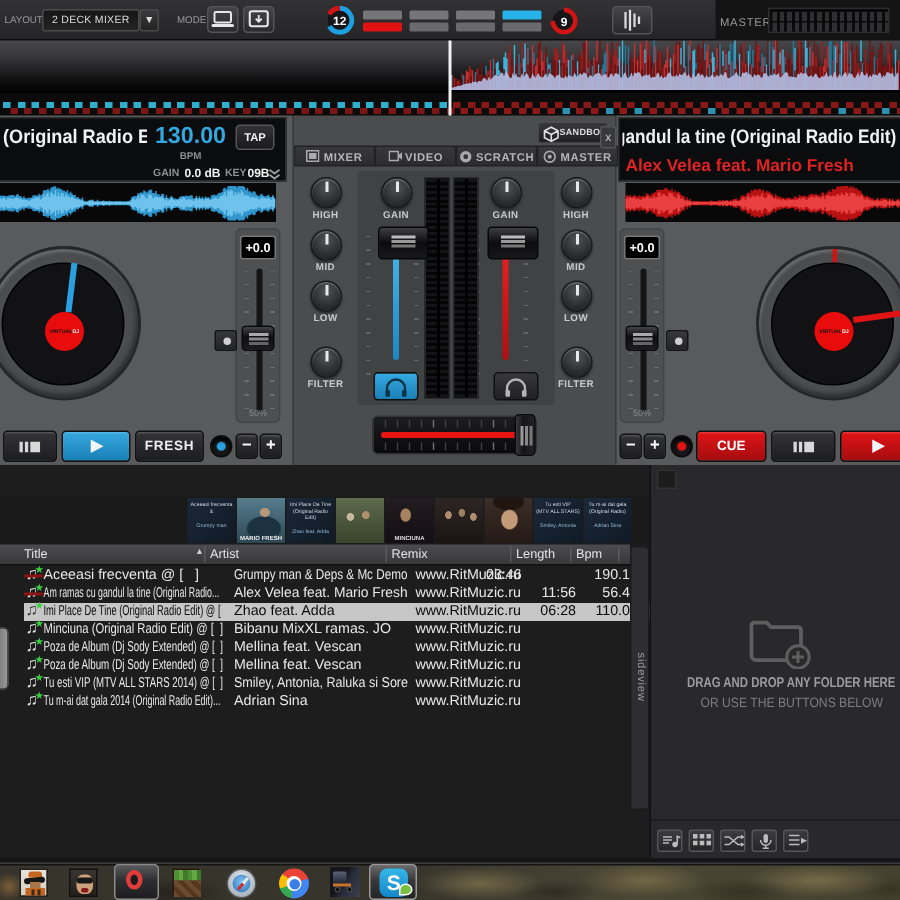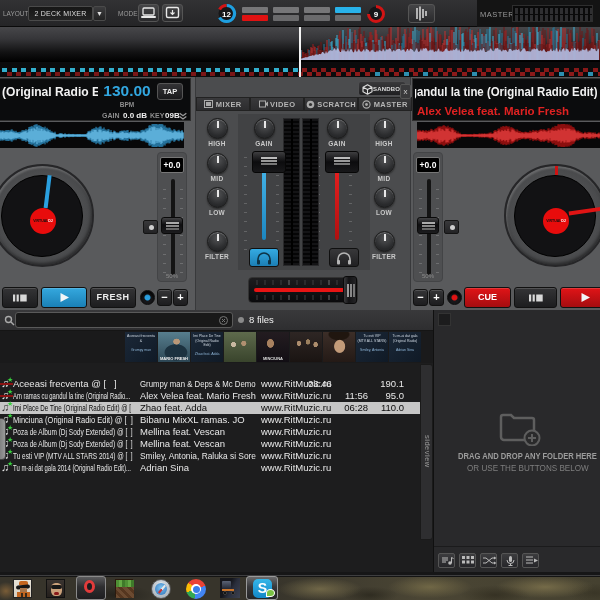--- a/index.html
+++ b/index.html
@@ -54,21 +54,21 @@
 .fhandle{top:77px;width:34px;height:22px;background:linear-gradient(#3e3e40,#0c0c0e 50%,#18181a);border:1px solid #070707;border-radius:3px}
 .fhandle i{position:absolute;left:8px;top:5px;width:16px;height:1.5px;background:#bbb;box-shadow:0 3px 0 #999,0 6px 0 #777}
 .hp{top:174px;width:30px;height:19px;border-radius:3px;border:1px solid #101010}
 #xfader{left:52px;top:203px;width:110px;height:26px;background:linear-gradient(#1c1c1e,#0a0a0c);border:1px solid #333;border-radius:4px}
 
 #browser{left:0;top:310px;width:600px;height:262px;background:#1d1d1e}
 #srow{left:0;top:0;width:600px;height:21px;background:linear-gradient(#39393b,#2e2e30);border-bottom:1px solid #151515}
 #sinput{left:15px;top:2px;width:218px;height:16px;background:#191919;border:1px solid #5a5a5a;border-radius:3px}
 #covers{left:0;top:21px;width:600px;height:32px;background:#1a1a1b}
 #thead{left:0;top:53px;width:420px;height:14px;background:linear-gradient(#4c4c4e,#38383a);border-bottom:1px solid #111;color:#e5e5e5;font-size:8.5px}
-.trow{left:0;width:420px;height:12px;color:#e8e8e8;font-size:9.5px;white-space:nowrap}
+.trow{left:16px;width:420px;height:12px;color:#e8e8e8;font-size:9.5px;white-space:nowrap}
 .tsel{background:#c6c6c6;color:#0a0a0a}
 #sideview{left:420px;top:54px;width:13px;height:176px;background:#2e2e30;border:1px solid #1a1a1a;border-radius:0 3px 3px 0}
 #rpanel{left:433px;top:0px;width:167px;height:262px;background:#29292b;border-left:1px solid #101010}
 
 #tbar{left:0;top:572px;width:600px;height:28px}
 </style></head><body>
 <div id="app" class="hatch">
 <div id="topbar" class="abs hatch">
  <span class="abs tlab" style="left:3px;top:10px;font-size:6.5px;letter-spacing:0">LAYOUT</span>
  <div id="ddl" class="abs">2 DECK MIXER</div>
@@ -479,34 +479,20 @@
   </div>
   <div class="abs dbtn redbtn" style="left:149px;width:51px">
    <svg width="49" height="19" viewBox="0 0 49 19" style="position:absolute;left:0;top:0">
             <path d="M20.5 5v9l8.5-4.5z" fill="#f2f6f8"></path>
           </svg>
   </div>
  </div>
 </div>
 
 <div id="browser" class="abs">
- <div id="srow" class="abs">
-  <svg width="11" height="11" viewBox="0 0 11 11" style="position:absolute;left:4px;top:5px">
-          <circle cx="4.5" cy="4.5" r="3" fill="none" stroke="#aaa" stroke-width="1.4"></circle>
-          <path d="M7 7l3 3" stroke="#aaa" stroke-width="1.4"></path>
-        </svg>
-  <div id="sinput" class="abs">
-          <svg width="9" height="9" viewBox="0 0 9 9" style="position:absolute;right:4px;top:3px">
-            <circle cx="4.5" cy="4.5" r="4" fill="none" stroke="#777"></circle>
-            <path d="M3 3l3 3M6 3L3 6" stroke="#777"></path>
-          </svg>
-        </div>
-  <span class="abs" style="left:238px;top:7px;width:6px;height:6px;border-radius:50%;background:#8a8a8a"></span>
-  <span class="abs" style="left:249px;top:4px;color:#f0f0f0;font-size:9.5px">8 files</span>
- </div>
  <div id="covers" class="abs">
         <div class="abs" style="left:125px;top:1px;width:32px;height:30px;background:linear-gradient(135deg,#1b2838,#101a26);overflow:hidden">
 <div style="color:#cfd8e2;font-size:3.5px;padding:2px 1px;line-height:4.5px;text-align:center">Aceeasi frecventa<br>&amp;<br><br><span style="color:#8fb6d8">Grumpy man</span></div>
         </div>
         <div class="abs" style="left:158px;top:1px;width:32px;height:30px;background:radial-gradient(10px 9px at 58% 32%,#b99878 0 30%,transparent 36%),radial-gradient(18px 13px at 56% 68%,#1c3240 0 60%,transparent 66%),linear-gradient(#577e8e,#2c4654);overflow:hidden">
 <div style="position:absolute;left:0;bottom:1px;width:100%;text-align:center;color:#eee;font-size:4px;font-weight:bold">MARIO FRESH</div>
         </div>
         <div class="abs" style="left:191px;top:1px;width:32px;height:30px;background:linear-gradient(135deg,#1b2838,#101a26);overflow:hidden">
 <div style="color:#cfd8e2;font-size:3.5px;padding:2px 1px;line-height:4.5px;text-align:center">Imi Place De Tine<br>(Original Radio Edit)<br><br><span style="color:#8fb6d8">Zhao feat. Adda</span></div>
         </div>
@@ -516,39 +502,52 @@
         </div>
         <div class="abs" style="left:290px;top:1px;width:32px;height:30px;background:radial-gradient(5px 6px at 28% 38%,#ad8d6d 0 40%,transparent 48%),radial-gradient(5px 6px at 56% 33%,#9c805e 0 40%,transparent 48%),radial-gradient(5px 6px at 80% 42%,#ad8d6d 0 40%,transparent 48%),linear-gradient(#2e2624,#1a1412)"></div>
         <div class="abs" style="left:323px;top:1px;width:32px;height:30px;background:radial-gradient(11px 13px at 52% 48%,#c39b79 0 46%,transparent 54%),radial-gradient(16px 9px at 50% 8%,#20160f 0 60%,transparent 70%),linear-gradient(#3c2e28,#241a16)"></div>
         <div class="abs" style="left:356px;top:1px;width:32px;height:30px;background:linear-gradient(135deg,#1b2838,#101a26);overflow:hidden">
 <div style="color:#cfd8e2;font-size:3.5px;padding:2px 1px;line-height:4.5px;text-align:center">Tu esti VIP<br>(MTV ALL STARS)<br><br><span style="color:#8fb6d8">Smiley, Antonia</span></div>
         </div>
         <div class="abs" style="left:389px;top:1px;width:32px;height:30px;background:linear-gradient(135deg,#1b2838,#101a26);overflow:hidden">
 <div style="color:#cfd8e2;font-size:3.5px;padding:2px 1px;line-height:4.5px;text-align:center">Tu m-ai dat gala<br>(Original Radio)<br><br><span style="color:#8fb6d8">Adrian Sina</span></div>
         </div>
       </div>
+ <div id="thead" class="abs">
+  <span class="abs" style="left:16px;top:1px">Title</span>
+  <span class="abs" style="left:130px;top:2px;font-size:6px;color:#ccc">▲</span>
+  <span class="abs" style="left:140px;top:1px">Artist</span>
+  <span class="abs" style="left:261px;top:1px">Remix</span>
+  <span class="abs" style="left:344px;top:1px">Length</span>
+  <span class="abs" style="left:384px;top:1px">Bpm</span>
+  <i class="abs" style="left:136px;top:1px;width:1px;height:11px;background:#5a5a5a"></i>
+  <i class="abs" style="left:257px;top:1px;width:1px;height:11px;background:#5a5a5a"></i>
+  <i class="abs" style="left:340px;top:1px;width:1px;height:11px;background:#5a5a5a"></i>
+  <i class="abs" style="left:380px;top:1px;width:1px;height:11px;background:#5a5a5a"></i>
+  <i class="abs" style="left:412px;top:1px;width:1px;height:11px;background:#5a5a5a"></i>
+ </div>
  <div class="abs trow" style="top:68px">
 <span class="abs" style="left:1px;top:-1px;color:#e8e8e8;font-size:11px">♫</span>
 <span class="abs" style="left:7px;top:-2px;color:#38d03e;font-size:7px">★</span>
         <i class="abs" style="left:0px;top:5px;width:13px;height:1.5px;background:#8a1212"></i>
 <span class="abs" style="left:13px;top:0px;transform:scaleX(1.0);transform-origin:0 0">Aceeasi frecventa @ [&nbsp;&nbsp;&nbsp;]</span>
 <span class="abs" style="left:140px;top:0px;transform:scaleX(0.82);transform-origin:0 0">Grumpy man &amp; Deps &amp; Mc Demo</span>
 <span class="abs" style="left:261px;top:0px">www.RitMuzic.ru</span>
 <span class="abs" style="left:308px;top:0px;width:60px;text-align:left">03:46</span>
 <span class="abs" style="left:344px;top:0px;width:60px;text-align:right">190.1</span>
 </div>
       <div class="abs trow" style="top:80px">
 <span class="abs" style="left:1px;top:-1px;color:#e8e8e8;font-size:11px">♫</span>
 <span class="abs" style="left:7px;top:-2px;color:#38d03e;font-size:7px">★</span>
         <i class="abs" style="left:0px;top:5px;width:13px;height:1.5px;background:#8a1212"></i>
 <span class="abs" style="left:13px;top:0px;transform:scaleX(0.62);transform-origin:0 0">Am ramas cu gandul la tine (Original Radio...</span>
 <span class="abs" style="left:140px;top:0px;transform:scaleX(0.97);transform-origin:0 0">Alex Velea feat. Mario Fresh</span>
 <span class="abs" style="left:261px;top:0px">www.RitMuzic.ru</span>
 <span class="abs" style="left:308px;top:0px;width:60px;text-align:right">11:56</span>
-<span class="abs" style="left:344px;top:0px;width:60px;text-align:right">95.0</span>
+<span class="abs" style="left:344px;top:0px;width:60px;text-align:right">56.4</span>
 </div>
       <div class="abs trow tsel" style="top:92px">
 <span class="abs" style="left:1px;top:-1px;color:#333;font-size:11px">♫</span>
 <span class="abs" style="left:7px;top:-2px;color:#38d03e;font-size:7px">★</span>
 <span class="abs" style="left:13px;top:0px;transform:scaleX(0.655);transform-origin:0 0">Imi Place De Tine (Original Radio Edit) @ [</span>
 <span class="abs" style="left:140px;top:0px;transform:scaleX(1.0);transform-origin:0 0">Zhao feat. Adda</span>
 <span class="abs" style="left:261px;top:0px">www.RitMuzic.ru</span>
 <span class="abs" style="left:308px;top:0px;width:60px;text-align:right">06:28</span>
 <span class="abs" style="left:344px;top:0px;width:60px;text-align:right">110.0</span>
 </div>

